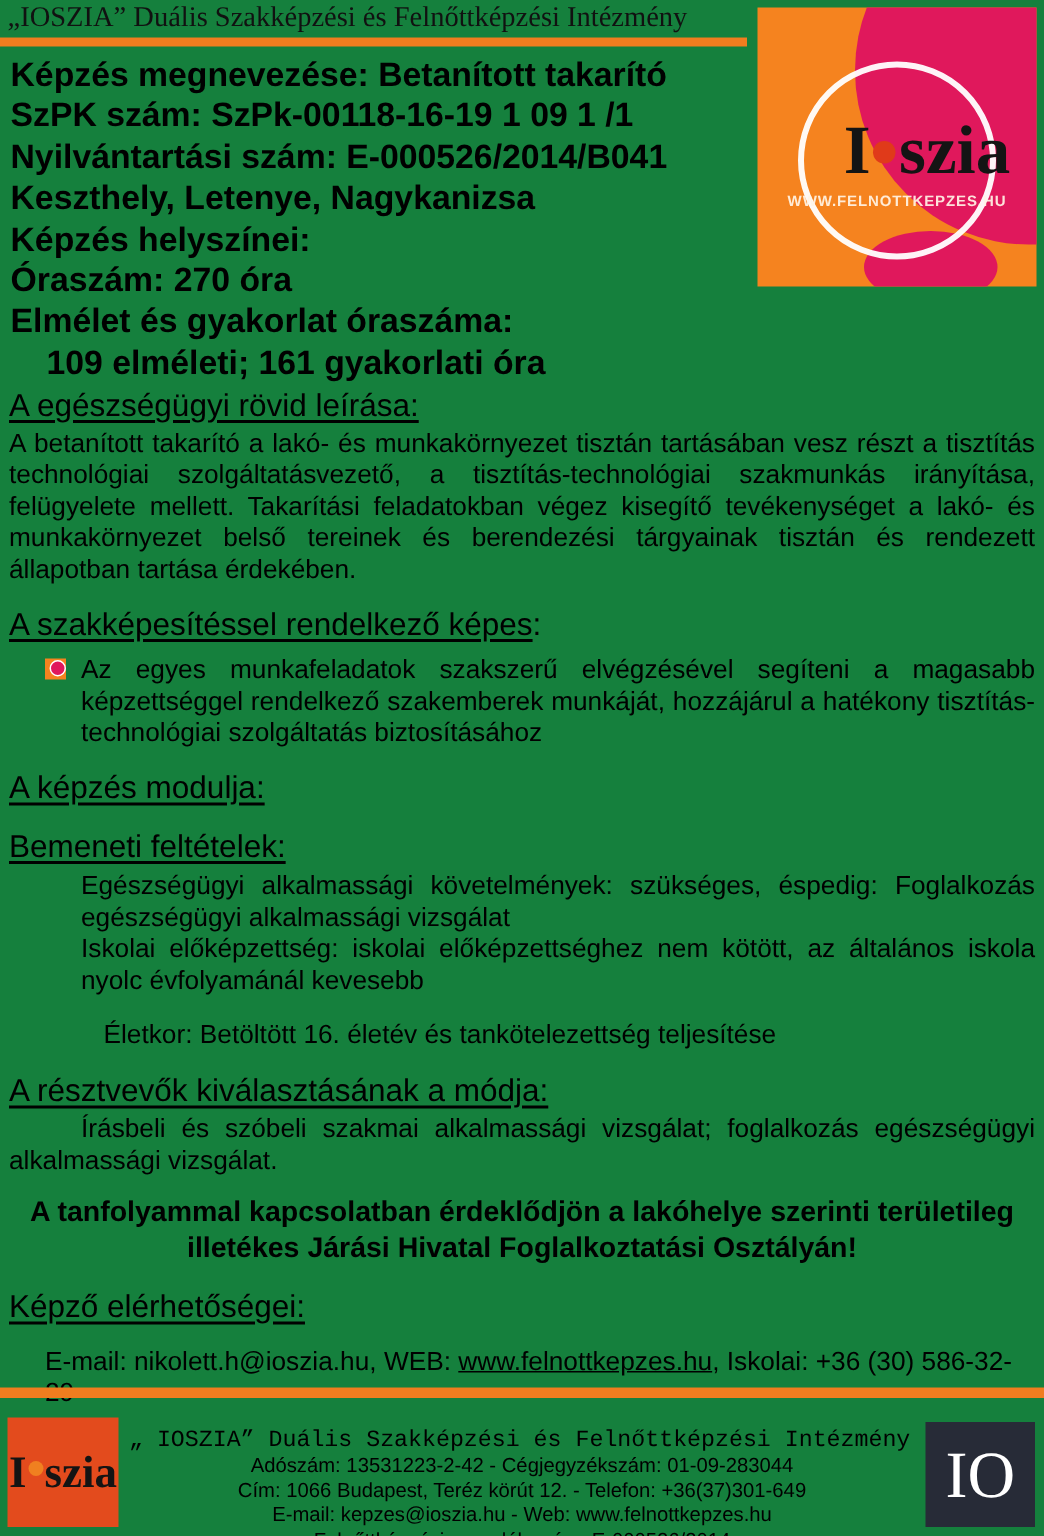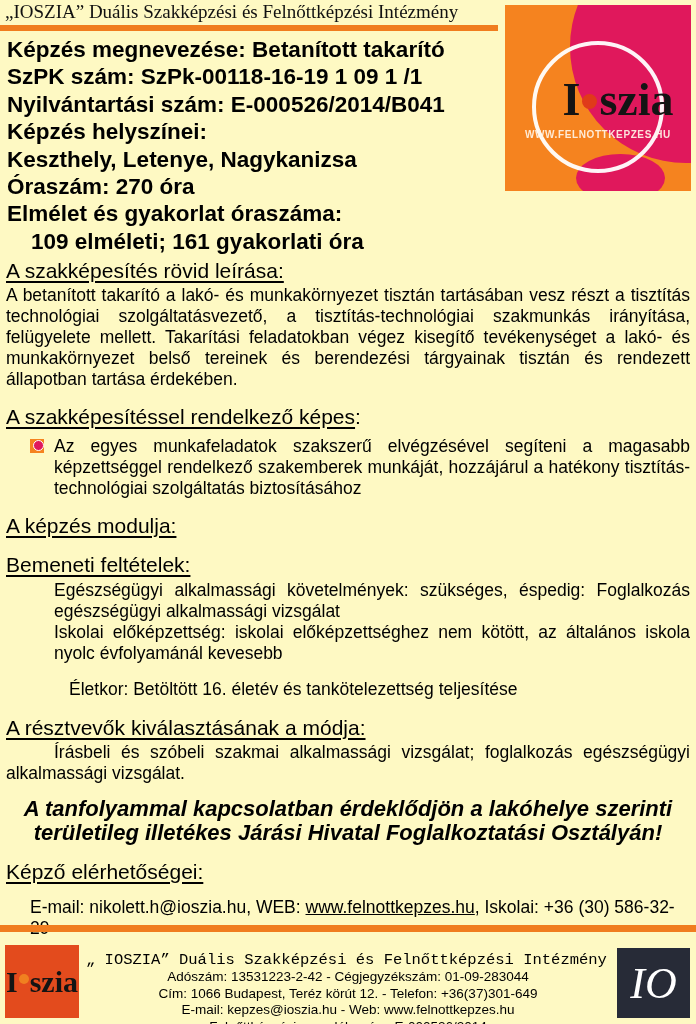--- a/index.html
+++ b/index.html
@@ -1,17 +1,17 @@
 <!DOCTYPE html>
 <html lang="hu" style="--orange: #F07D1F; --logo_orange: #F5831F; --magenta: #E0185C; --footer_red: #E34B1D; --navy: #272B37;"><head>
 <meta charset="utf-8">
 <style>
   html,body{margin:0;padding:0;background:#e8e8e8;}
   .page{
-    position:relative;width:696px;height:1024px;background:#fef9c3;
+    position:relative;width:696px;height:1024px;background:#15803d;
     font-family:"Liberation Sans",sans-serif;color:#000;overflow:hidden;
     margin:0 auto;
   }
   
   .top-title{
     position:absolute;top:1px;left:5px;
     font-family:"Liberation Serif",serif;font-size:19px;color:#111;
     white-space:nowrap;
   }
   .top-rule{
@@ -68,22 +68,22 @@
     position:absolute;left:24px;top:3px;width:14px;height:14px;
     background:var(--logo_orange,#F5831F);
   }
   .bullet-icon span{
     position:absolute;left:3px;top:1px;width:9px;height:9px;border-radius:50%;
     background:var(--magenta,#E0185C);border:1px solid #fff;
   }
   .ind-block{padding-left:48px;margin-top:3px;}
   .ind-first{text-indent:48px;}
   .notice{
-    margin-top:13px;font-size:22px;line-height:24px;font-weight:bold;
-    font-style:italic;text-align:center;
+    margin-top:13px;font-size:19px;line-height:24px;font-weight:bold;
+    text-align:center;
   }
   .contact-line{margin-top:13px;padding-left:24px;font-size:17.5px;}
   .contact-line .link{text-decoration:underline;}
   
   .footer-rule{
     position:absolute;top:925px;left:0;width:696px;height:7px;
     background:var(--orange,#F07D1F);
   }
   .footer-logo-left{
     position:absolute;left:5px;top:945px;width:74px;height:73px;
@@ -98,21 +98,21 @@
   }
   .footer-company{
     font-family:Liberation Mono, monospace;font-size:15.5px;line-height:17px;
     white-space:nowrap;
   }
   .footer-line{font-size:13.5px;line-height:16.5px;}
   .footer-logo-right{
     position:absolute;left:617px;top:948px;width:73px;height:70px;
     background:var(--navy,#272B37);
     display:flex;align-items:center;justify-content:center;
-    font-family:"Liberation Serif",serif;font-size:44px;color:#fff;font-style:italic;
+    font-family:"Liberation Serif",serif;font-size:44px;color:#fff;
   }
 </style>
 </head>
 <body>
 
 <div class="page">
 
   <div class="top-title">„IOSZIA” Duális Szakképzési és Felnőttképzési Intézmény</div>
   <div class="top-rule"></div>
 
@@ -121,30 +121,30 @@
     <div class="logo-petal"></div>
     <div class="logo-ring"></div>
     <div class="logo-text"><span>I</span><span class="logo-dot"></span><span>szia</span></div>
     <div class="logo-url">WWW.FELNOTTKEPZES.HU</div>
   </div>
 
   <div class="course">
     <div>Képzés megnevezése: Betanított takarító</div>
     <div>SzPK szám: SzPk-00118-16-19 1 09 1 /1</div>
     <div>Nyilvántartási szám: E-000526/2014/B041</div>
+    <div>Keszthely, Letenye, Nagykanizsa</div>
     <div>Képzés helyszínei:</div>
-    <div>Keszthely, Letenye, Nagykanizsa</div>
     <div>Óraszám: 270 óra</div>
     <div>Elmélet és gyakorlat óraszáma:</div>
     <div class="indent">109 elméleti; 161 gyakorlati óra</div>
   </div>
 
   <div class="content">
 
-    <div class="h"><span class="u">A szakképesítés rövid leírása:</span></div>
+    <div class="h"><span class="u">A egészségügyi rövid leírása:</span></div>
     <p class="body">A betanított takarító a lakó- és munkakörnyezet tisztán tartásában vesz részt a tisztítás technológiai szolgáltatásvezető, a tisztítás-technológiai szakmunkás irányítása, felügyelete mellett. Takarítási feladatokban végez kisegítő tevékenységet a lakó- és munkakörnyezet belső tereinek és berendezési tárgyainak tisztán és rendezett állapotban tartása érdekében.</p>
 
     <div class="h mt-sec"><span class="u">A szakképesítéssel rendelkező képes</span><span>:</span></div>
     <div class="bullet-wrap">
       <span class="bullet-icon">
           <span></span>
         </span>
       <p class="body" style="margin:0">Az egyes munkafeladatok szakszerű elvégzésével segíteni a magasabb képzettséggel rendelkező szakemberek munkáját, hozzájárul a hatékony tisztítás-technológiai szolgáltatás biztosításához</p>
     </div>
 

